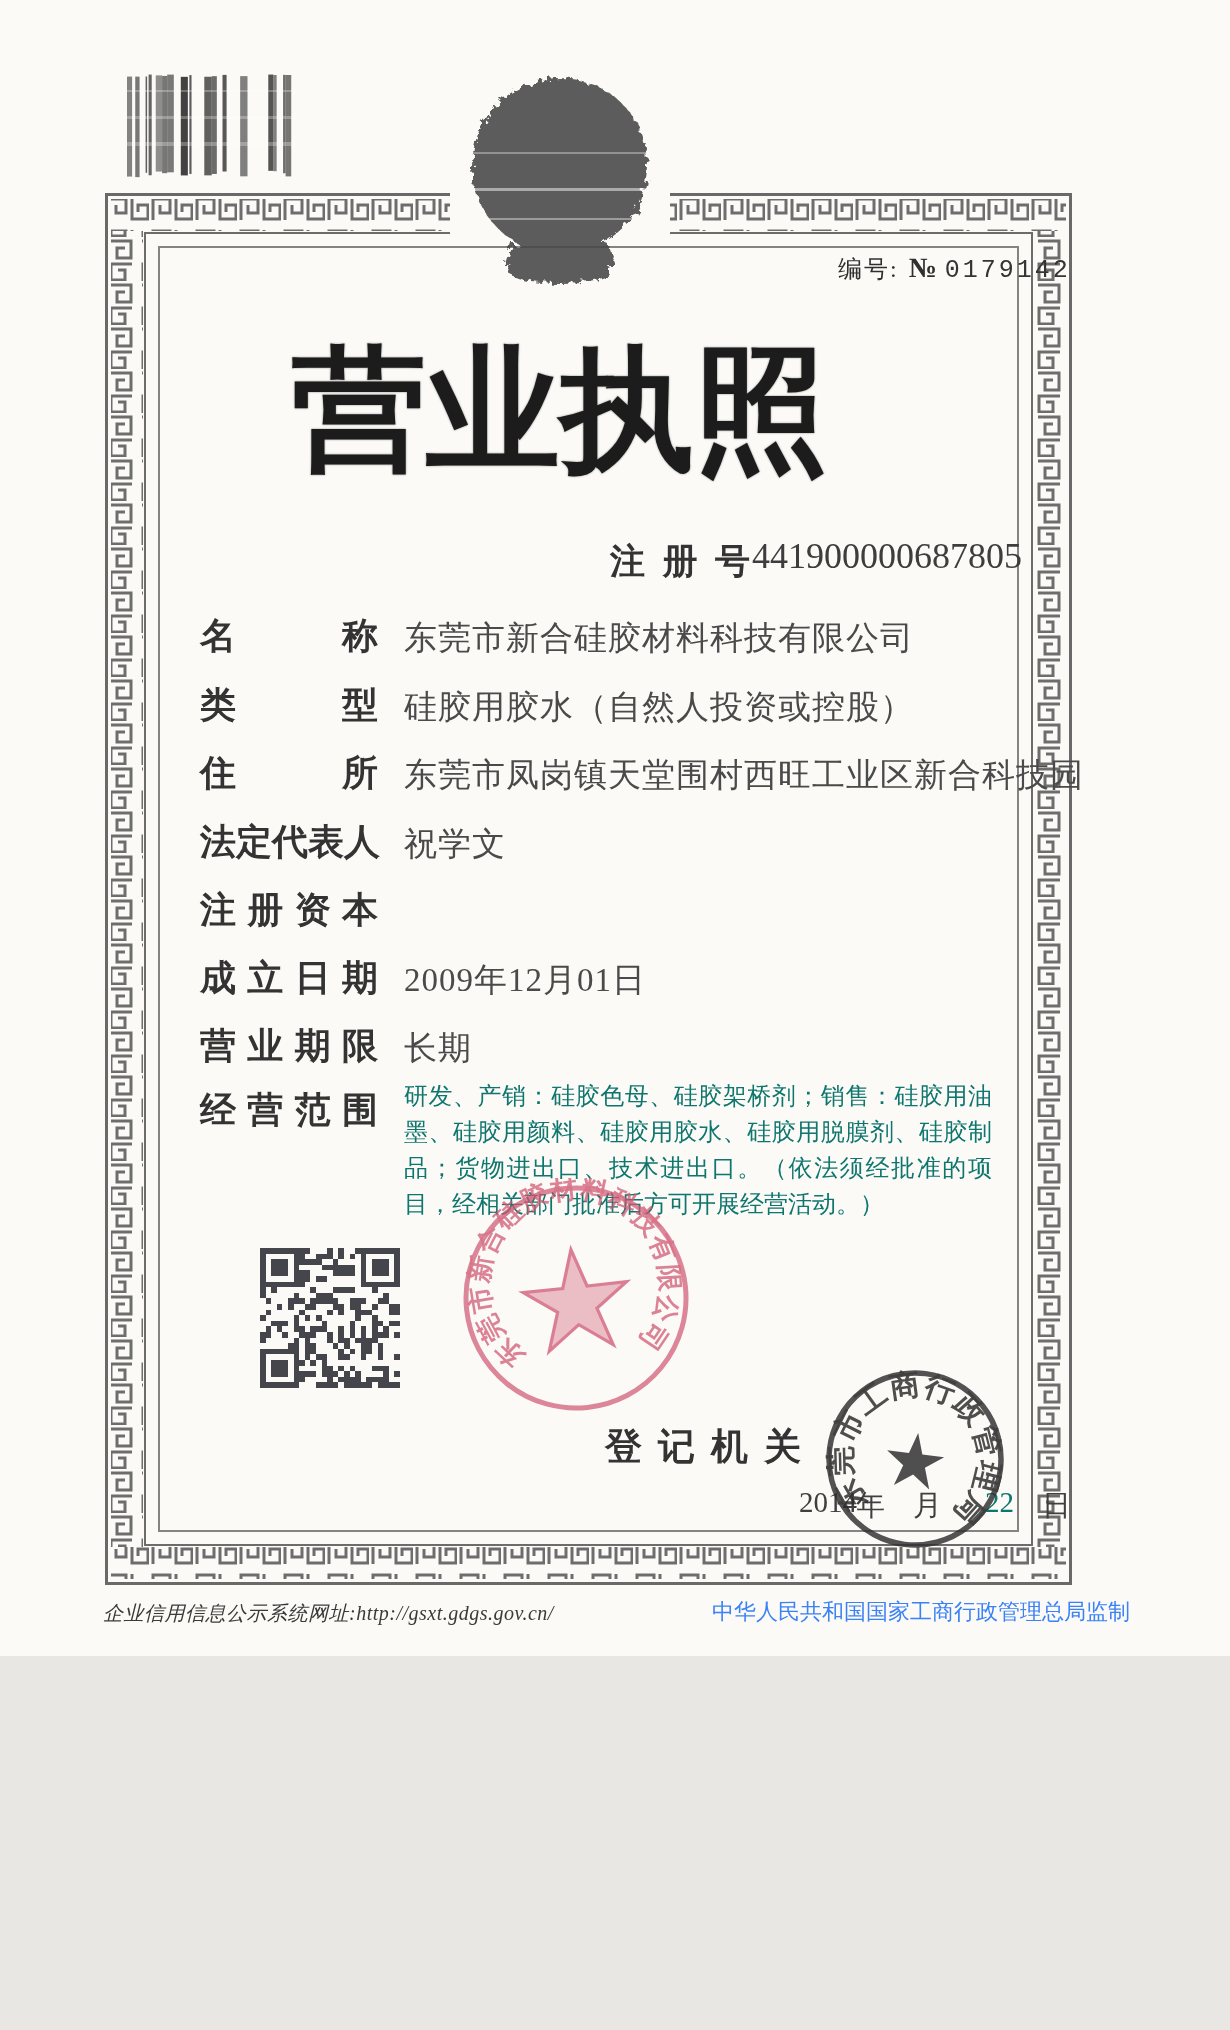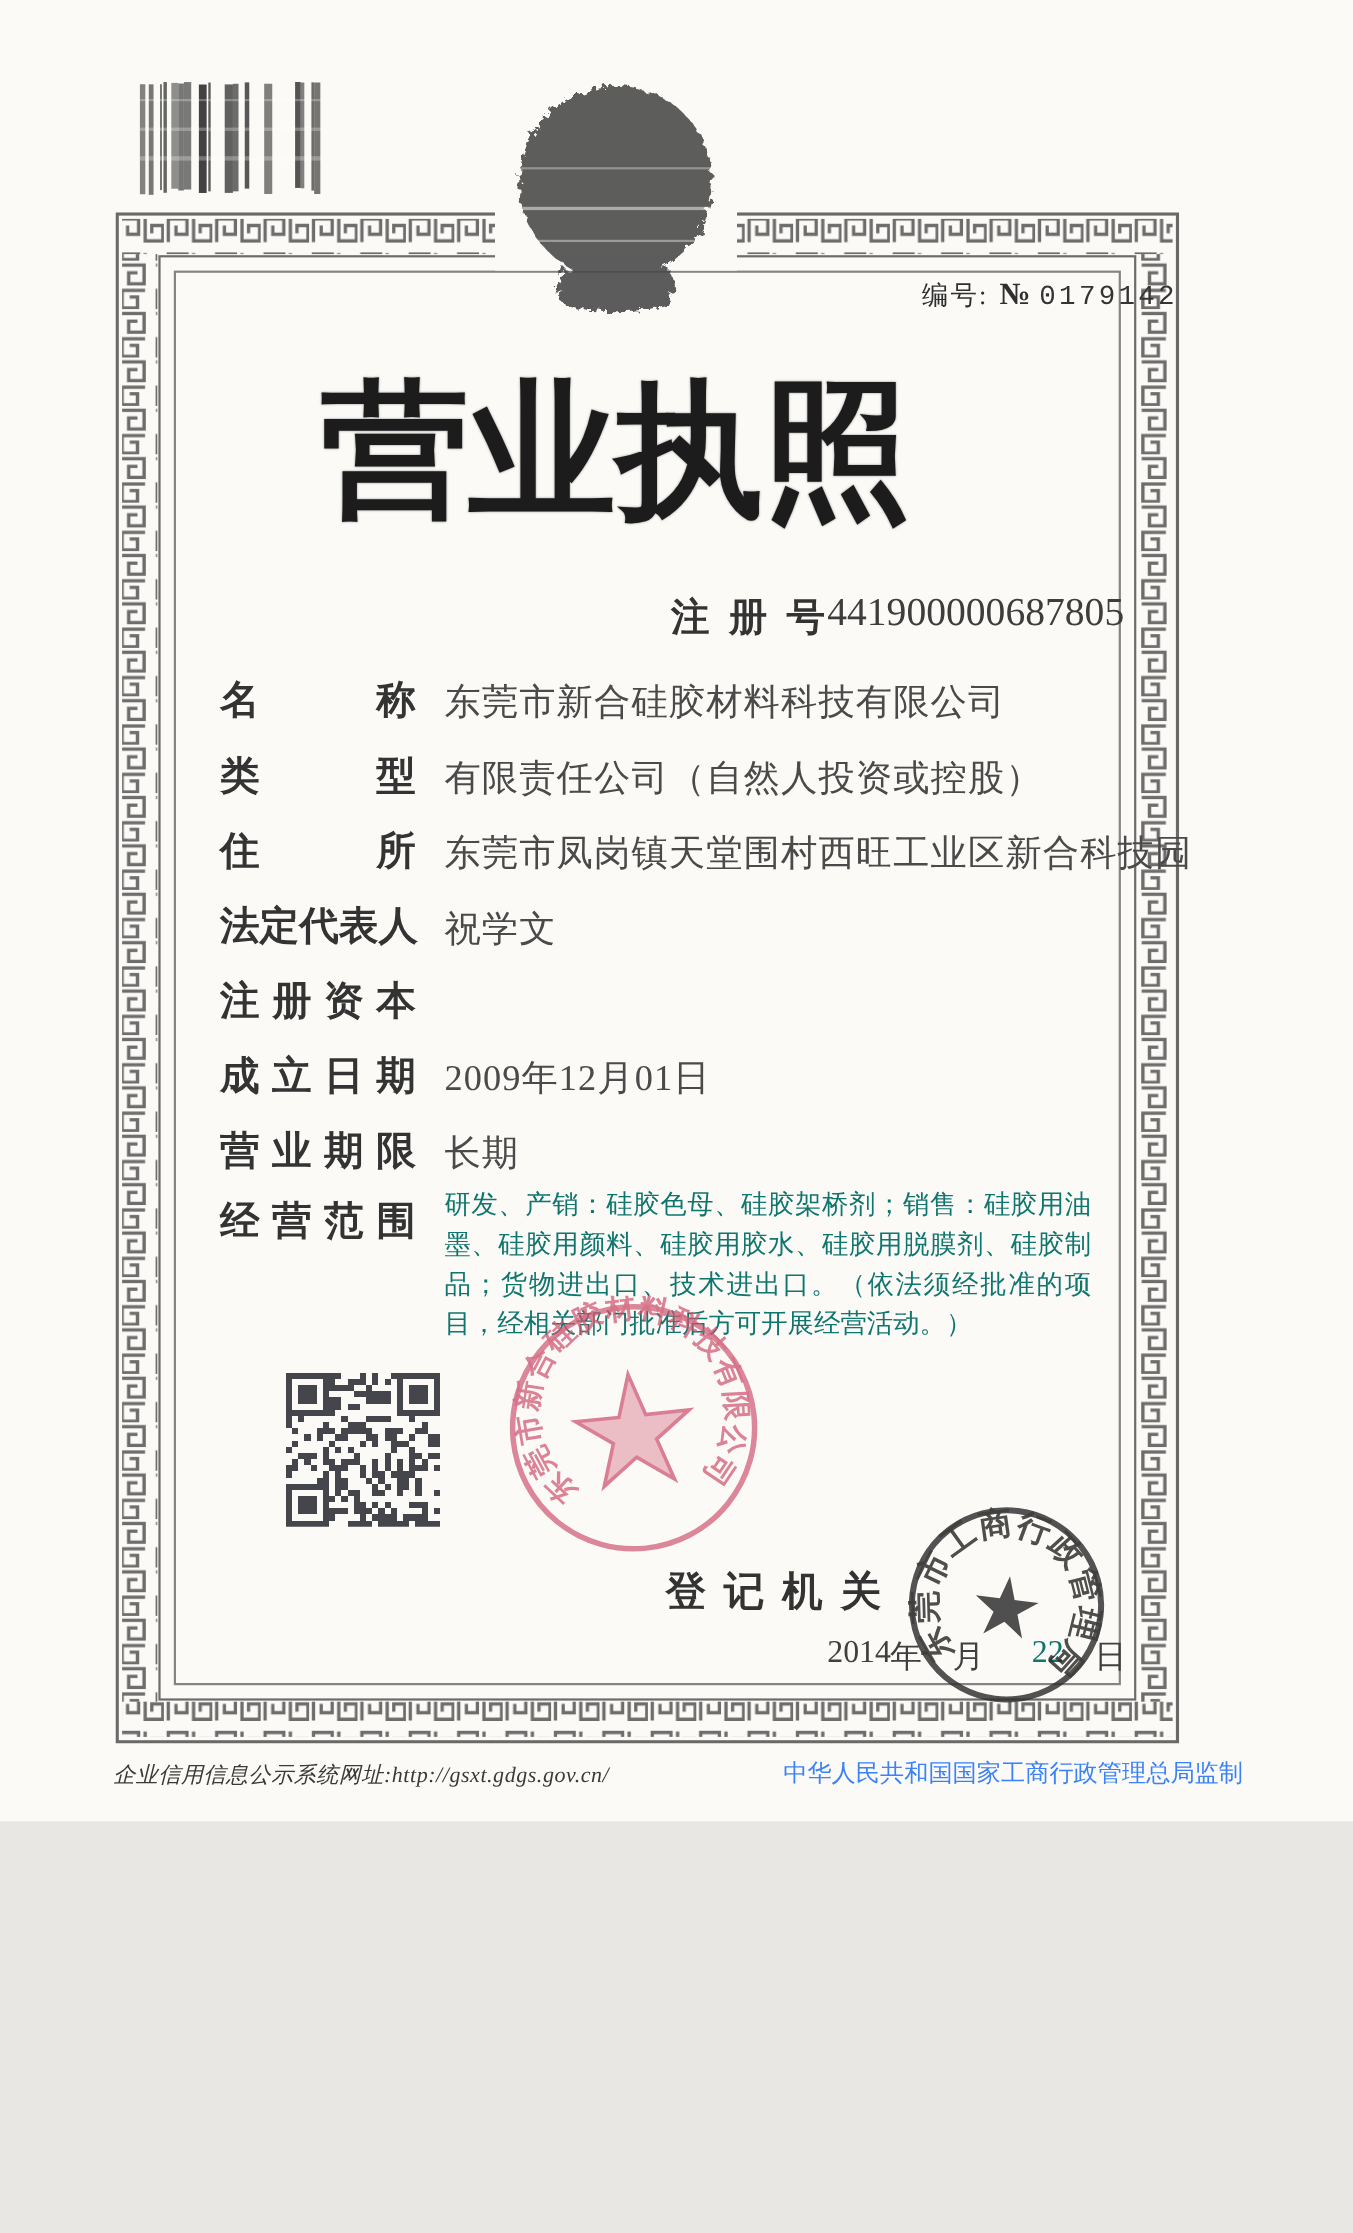--- a/index.html
+++ b/index.html
@@ -33,21 +33,21 @@
   .row-value{position:absolute;left:404px;font-size:33px;color:#4a4a4a;letter-spacing:1px;white-space:nowrap;}
   .row-value.small{font-size:24px;width:588px;line-height:36px;letter-spacing:0;
     white-space:normal;text-align:justify;color:#0f766e;}
   
   .qr{position:absolute;left:260px;top:1248px;width:140px;height:140px;}
   .company-seal{position:absolute;left:456px;top:1178px;width:240px;height:240px;opacity:.82;}
   .authority-seal{position:absolute;left:820px;top:1364px;width:190px;height:190px;opacity:.9;}
   .registrar{position:absolute;left:605px;top:1422px;width:196px;display:flex;justify-content:space-between;
     font-weight:700;font-size:37px;color:#333;}
   .issue-date{position:absolute;left:752px;top:1486px;font-size:29px;color:#3f3f3f;white-space:nowrap;}
-  .issue-date span{position:absolute;top:0;}
+  .issue-date span{position:absolute;top:0;margin-left:47px;}
   .d-year{left:0;}
   .d-ysuf{left:57px;}
   .d-msuf{left:114px;}
   .d-day{left:186px;color:#0f766e;}
   .d-dsuf{left:243px;}
   
   .footer-left{position:absolute;left:103px;top:1600px;font-size:20px;color:#3a3a3a;letter-spacing:.5px;font-style:italic;}
   .footer-right{position:absolute;left:712px;top:1597px;font-size:22px;font-weight:400;color:#3b82f6;}
   svg{display:block;}
 </style>
@@ -142,21 +142,21 @@
   <div class="row-label" style="top:612px">
       <span>名</span>
       <span>称</span>
     </div>
   <div class="row-value" style="top:616px">东莞市新合硅胶材料科技有限公司</div>
 
   <div class="row-label" style="top:681px">
       <span>类</span>
       <span>型</span>
     </div>
-  <div class="row-value" style="top:685px">有限责任公司（自然人投资或控股）</div>
+  <div class="row-value" style="top:685px">硅胶用胶水（自然人投资或控股）</div>
 
   <div class="row-label" style="top:749px">
       <span>住</span>
       <span>所</span>
     </div>
   <div class="row-value" style="top:753px">东莞市凤岗镇天堂围村西旺工业区新合科技园</div>
 
   <div class="row-label" style="top:818px">
       <span>法</span>
       <span>定</span>

